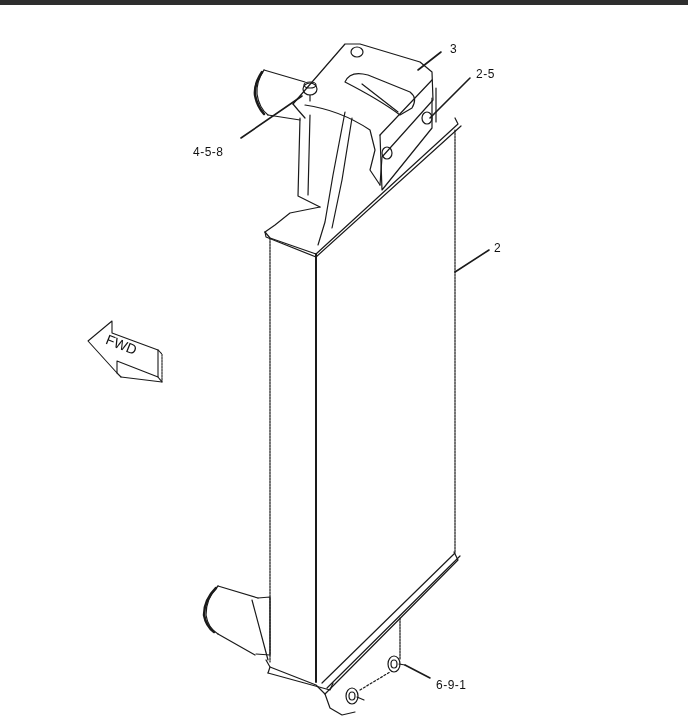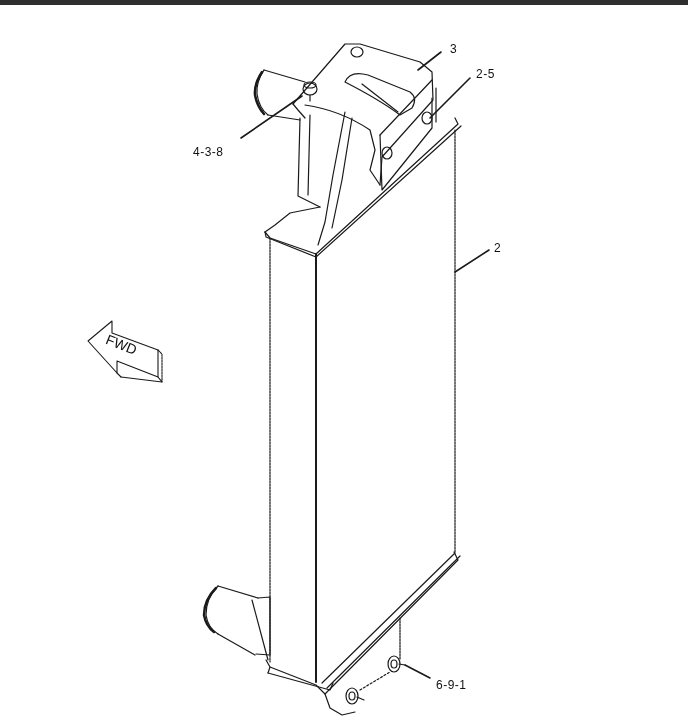--- a/index.html
+++ b/index.html
@@ -118,16 +118,16 @@
         <line x1="117" y1="373" x2="121" y2="377"></line>
         <line x1="121" y1="377" x2="162" y2="382"></line>
       </g>
     </g>
 
     <text x="100" y="352" font-family="Liberation Sans, sans-serif" font-size="14" fill="#111" transform="rotate(22 125 360)" id="fwd-text">FWD</text>
   </svg>
 
   <span class="callout" style="left:450px; top:38px;">3</span>
   <span class="callout" style="left:476px; top:63px;">2-5</span>
-  <span class="callout" style="left:193px; top:141px;">4-3-8</span>
+  <span class="callout" style="left:193px; top:141px;">4-5-8</span>
   <span class="callout" style="left:494px; top:237px;">2</span>
   <span class="callout" style="left:436px; top:674px;">6-9-1</span>
 </div>
 
 </body></html>

